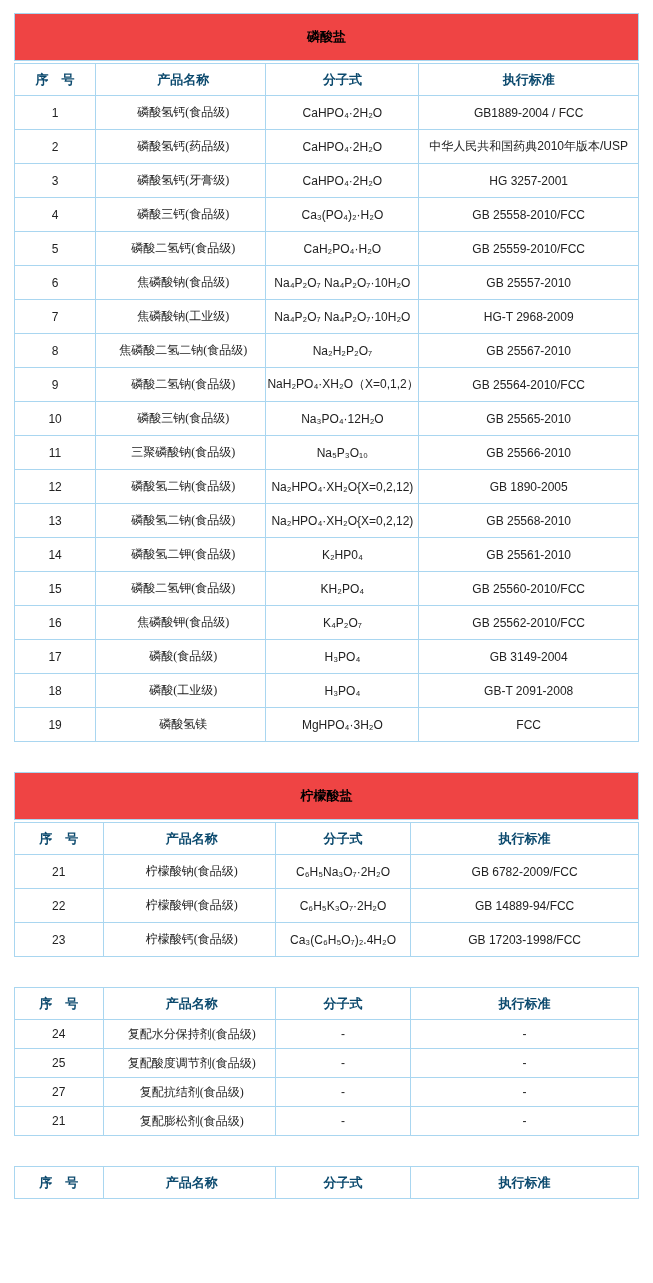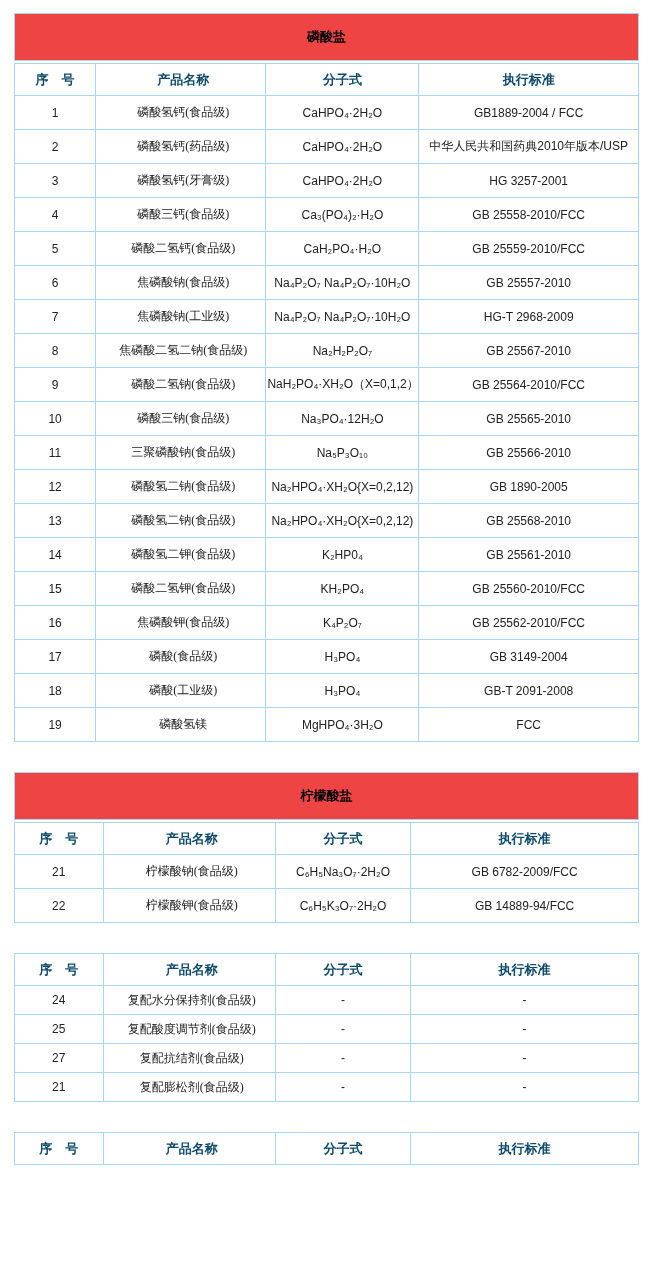--- a/index.html
+++ b/index.html
@@ -239,20 +239,26 @@
             <td class="col-name">柠檬酸钠(食品级)</td>
             <td class="col-formula">C₆H₅Na₃O₇·2H₂O</td>
             <td class="col-standard">GB 6782-2009/FCC</td>
           </tr>
           <tr>
             <td class="col-serial">22</td>
             <td class="col-name">柠檬酸钾(食品级)</td>
             <td class="col-formula">C₆H₅K₃O₇·2H₂O</td>
             <td class="col-standard">GB 14889-94/FCC</td>
           </tr>
+          <tr>
+            <td class="col-serial">23</td>
+            <td class="col-name">柠檬酸钙(食品级)</td>
+            <td class="col-formula">Ca₃(C₆H₅O₇)₂.4H₂O</td>
+            <td class="col-standard">GB 17203-1998/FCC</td>
+          </tr>
         </tbody>
       </table>
     </div>
     <div class="table-block">
       <table class="data-table">
         <colgroup>
           <col class="c1">
           <col class="c2">
           <col class="c3">
           <col class="c4">

